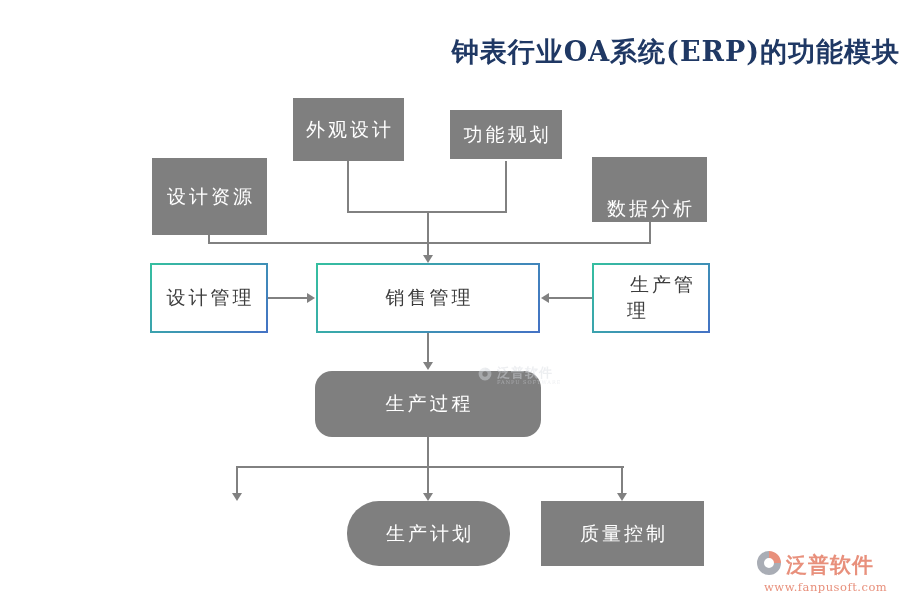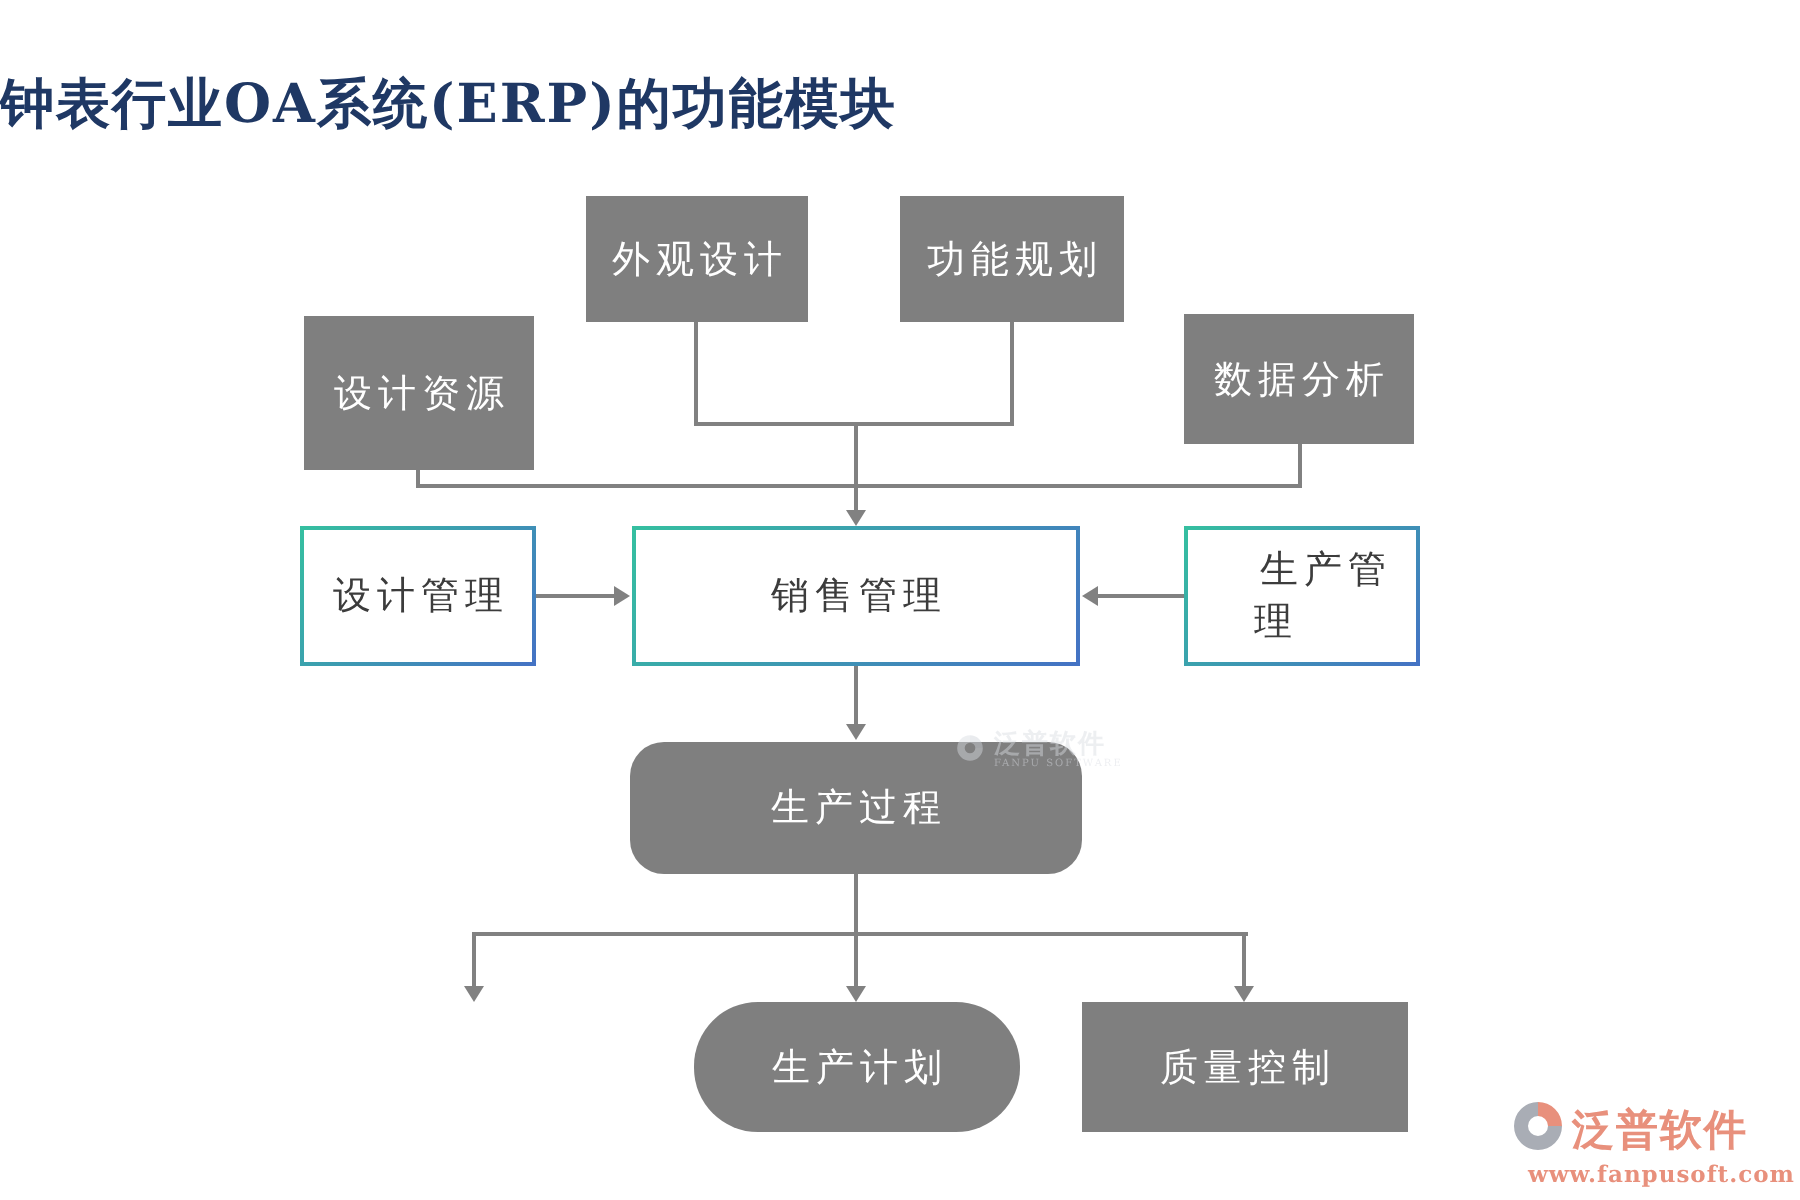--- a/index.html
+++ b/index.html
@@ -1,38 +1,38 @@
 <!DOCTYPE html>
 <html><head>
 <meta charset="utf-8">
 <style>
   html,body { margin:0; padding:0; background:#ffffff; }
   .canvas {
     position:relative; width:900px; height:600px; background:#ffffff;
     font-family:"DejaVu Serif","Liberation Serif",serif; overflow:hidden;
   }
   .title {
-    position:absolute; left:0; top:34px; width:100%; text-align:left;
+    position:absolute; left:0; top:34px; width:100%; text-align:right;
     font-size:27px; font-weight:bold; color:#1f3864; letter-spacing:1px;
   }
   .node {
     position:absolute; display:flex; align-items:center; justify-content:center;
     font-size:19px; letter-spacing:3px; text-indent:3px; box-sizing:border-box;
   }
   .gray  { background:#7f7f7f; color:#ffffff; }
   .outline {
     background:#ffffff; color:#3c3c3c;
     border:2px solid #35bfa0;
     border-image:linear-gradient(135deg,#35bfa0 0%,#4472c4 100%) 1;
   }
   
   #n-appearance  { left:293px; top:98px;  width:111px; height:63px;text-align:right; }
-  #n-function    { left:450px; top:98px;  width:112px; height:63px; }
+  #n-function    { left:450px; top:110px;  width:112px; height:49px; }
   #n-resources   { left:152px; top:158px; width:115px; height:77px; }
-  #n-data        { left:592px; top:157px; width:115px; height:65px; }
+  #n-data        { left:592px; top:157px; width:115px; height:65px;align-items:flex-end; }
   #n-designmgmt  { left:150px; top:263px; width:118px; height:70px;border-radius:16px; }
   #n-sales       { left:316px; top:263px; width:224px; height:70px; }
   #n-prodmgmt    { left:592px; top:263px; width:118px; height:70px;padding-left:33px; }
   #n-process     { left:315px; top:371px; width:226px; height:66px;border-radius:17px; }
   #n-procurement { left:155px; top:501px; width:163px; height:65px; }
   #n-prodplan    { left:347px; top:501px; width:163px; height:65px;border-radius:32px; }
   #n-quality     { left:541px; top:501px; width:163px; height:65px; }
 
   .line  { position:absolute; background:#818181; }
   .arrow { position:absolute; width:0; height:0; }
@@ -70,21 +70,21 @@
     align-items:flex-start; opacity:0.45; pointer-events:none;
   }
   .watermark .wm-text { display:flex; flex-direction:column; line-height:1.1; }
   .watermark .wm-name { font-size:13px; font-weight:bold; color:#d9dce2; letter-spacing:1px; }
   .watermark .wm-sub  { font-size:5px; color:#d9dce2; letter-spacing:1px; }
 
   
   .logo { position:absolute; left:754px; top:548px; }
   .logo-row { display:flex; align-items:center; gap:2px; }
   .logo-name { font-size:21px; font-weight:bold; color:#e8907c; letter-spacing:1px; white-space:nowrap; }
-  .logo-url  { font-size:11.5px; font-weight:bold; color:#e8907c; margin:-2px 12px 0 10px; letter-spacing:0.5px; }
+  .logo-url  { font-size:11.5px; font-weight:normal; color:#e8907c; margin:-2px 12px 0 10px; letter-spacing:0.5px; }
 </style>
 </head>
 <body>
 
 <div class="canvas">
 
   <div class="title">钟表行业OA系统(ERP)的功能模块</div>
 
   <div class="line" id="c1"></div>
   <div class="line" id="c2"></div>

